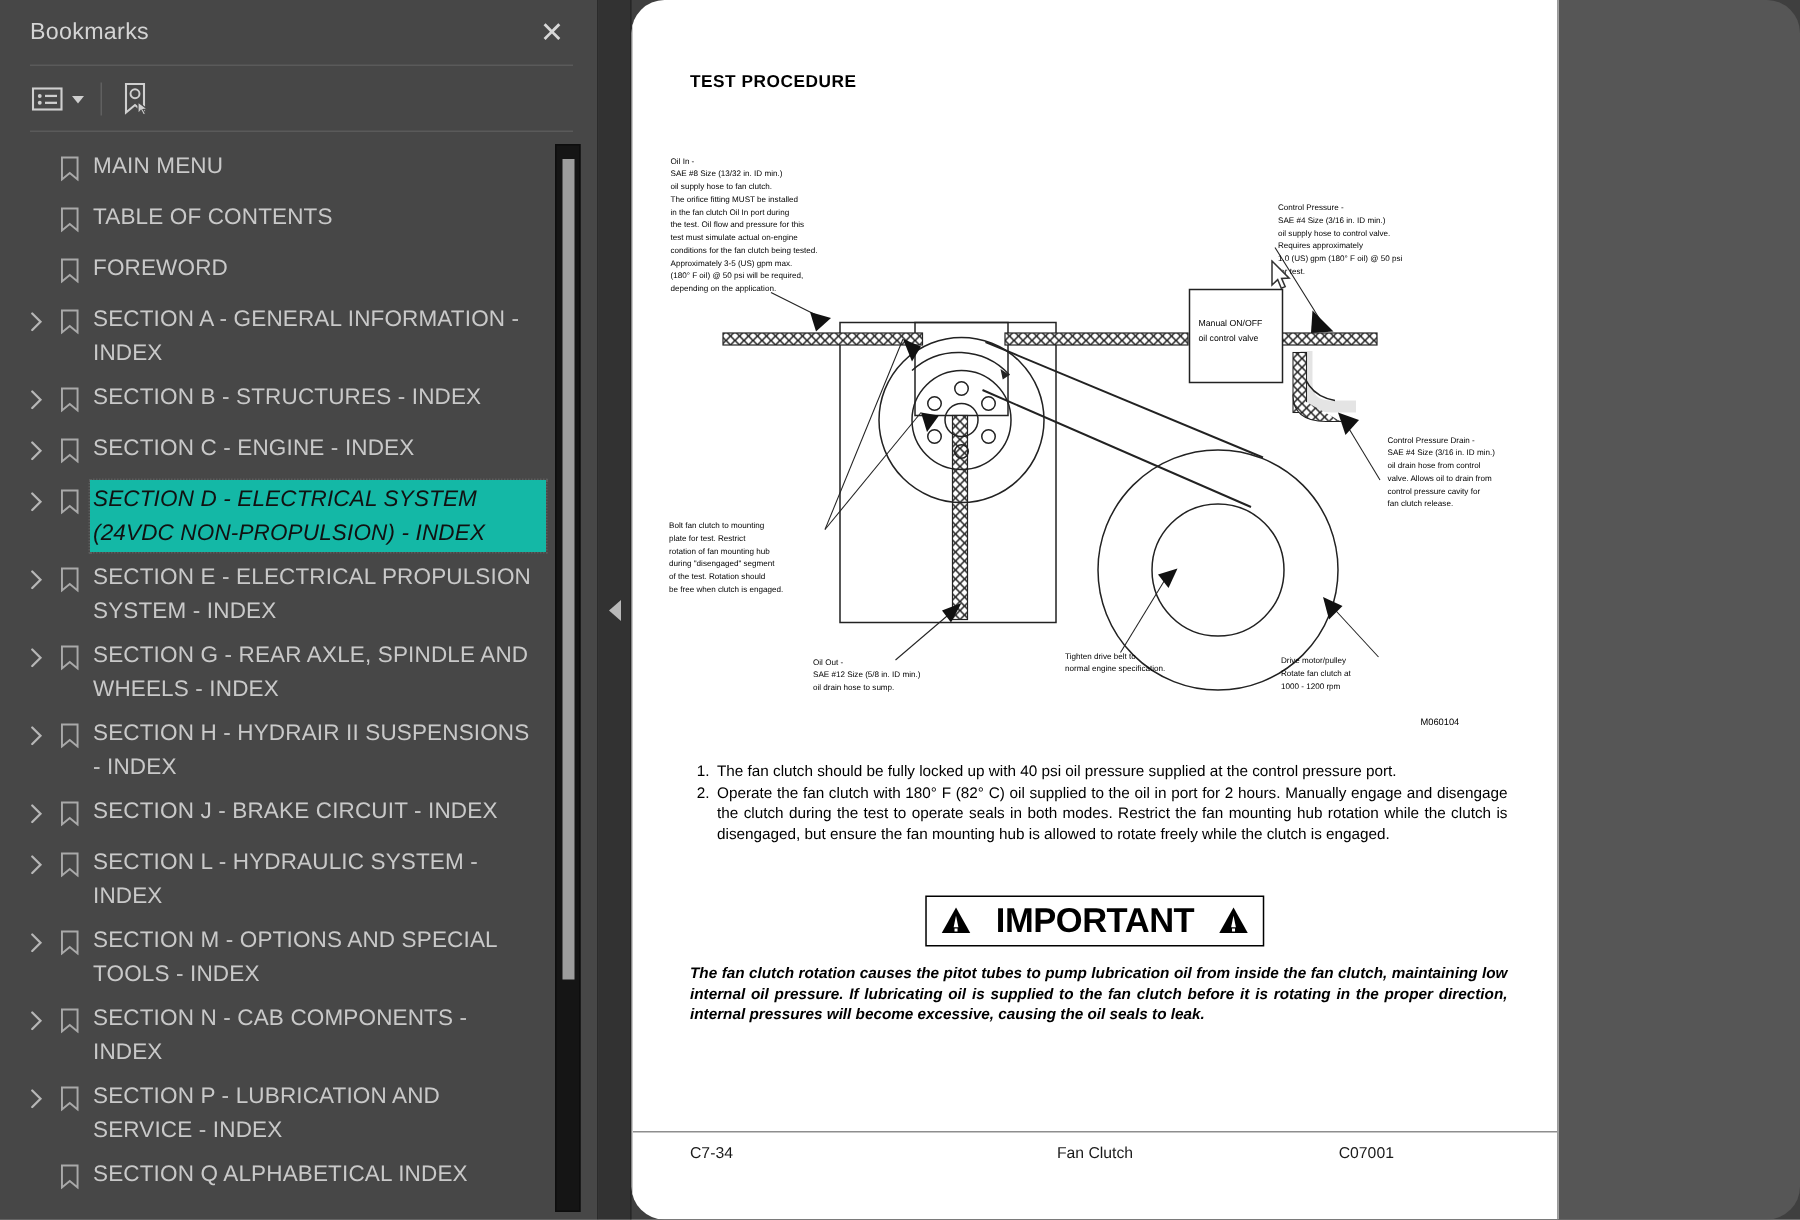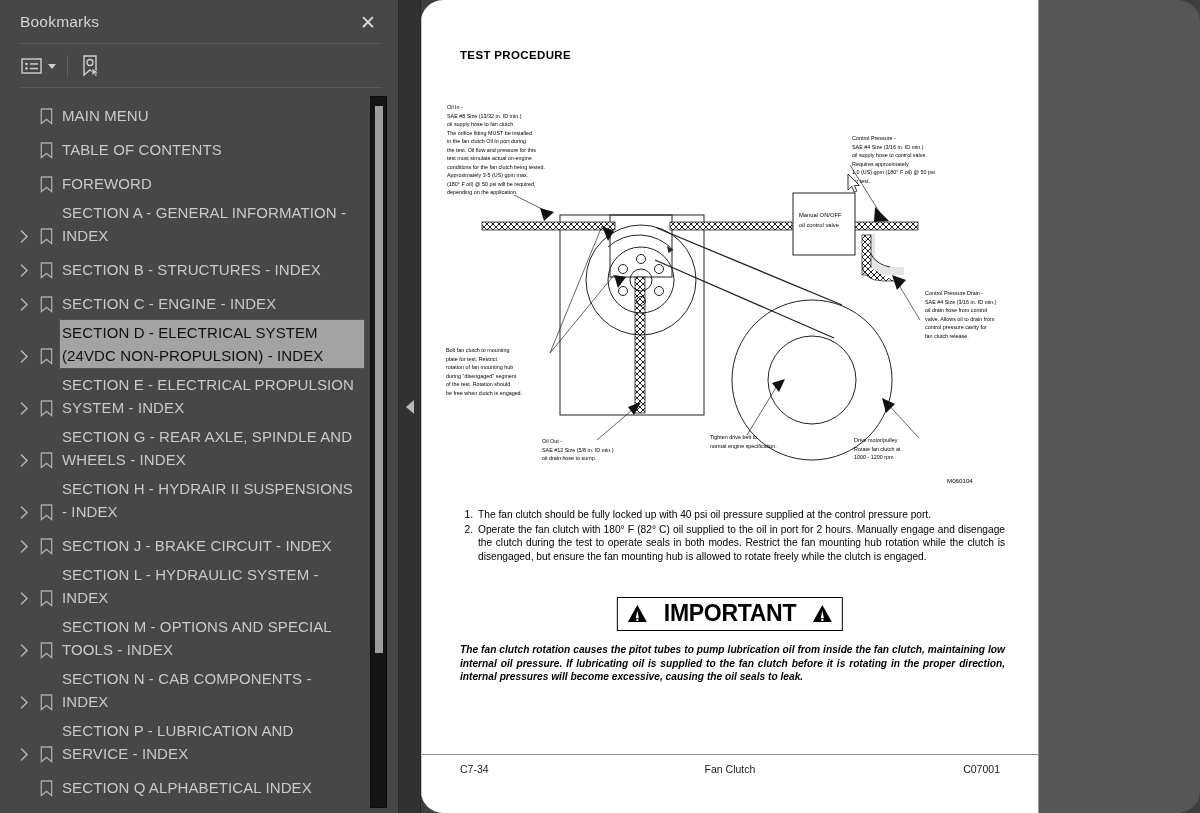--- a/index.html
+++ b/index.html
@@ -57,21 +57,21 @@
     border-left: 4px solid transparent; border-right: 4px solid transparent;
     border-top: 5px solid #cfcfcf;
   }
 
   
   #bookmark-list {
     flex: 1; overflow: hidden; position: relative;
     padding-top: 8px;
   }
   .bm-row {
-    display: flex; align-items: flex-end;
+    display: flex; align-items: flex-start;
     padding: 2px 34px 2px 14px;
     min-height: 34px;
     cursor: pointer;
   }
   .bm-twisty {
     width: 20px; min-width: 20px; height: 24px;
     display: flex; align-items: center; justify-content: center;
     margin-top: 2px;
   }
   .bm-twisty svg { display:block; }
@@ -80,22 +80,23 @@
     display: flex; align-items: center; justify-content: center;
     margin-top: 2px; margin-right: 2px;
   }
   .bm-label {
     color: #c9c9c9; font-size: 15px; line-height: 23px;
     letter-spacing: .1px;
     padding: 1px 2px 1px 2px;
     max-width: 308px;
   }
   .bm-row.selected .bm-label {
-    background: #a3a3a3; color: #111111;
+    background: #14b8a6; color: #111111;
     outline: 1px dotted #5c5c5c;
+    font-style: italic;
   }
 
   
   #bm-scroll-track {
     position: absolute; right: 11px; top: 96px;
     width: 17px; height: 712px;
     background: #151515;
     border: 1px solid #0d0d0d;
   }
   #bm-scroll-thumb {
@@ -183,21 +184,21 @@
   
   #footer-rule {
     position: absolute; left: 0; right: 0; top: 754px; height: 1px; background: #8e8e8e;
   }
   #footer {
     position: absolute; left: 38px; right: 38px; top: 763px;
     display: flex; font-size: 10.5px; color: #1a1a1a;
   }
   #footer .f-left { width: 33%; }
   #footer .f-mid { width: 34%; text-align: center; }
-  #footer .f-right { width: 33%; text-align: right; }
+  #footer .f-right { width: 33%; text-align: center; }
 
   
   #cursor { position: absolute; left: 426px; top: 173px; pointer-events: none; }
 </style>
 </head>
 <body>
 
 <div id="app">
 
   <div id="bookmark-panel">

